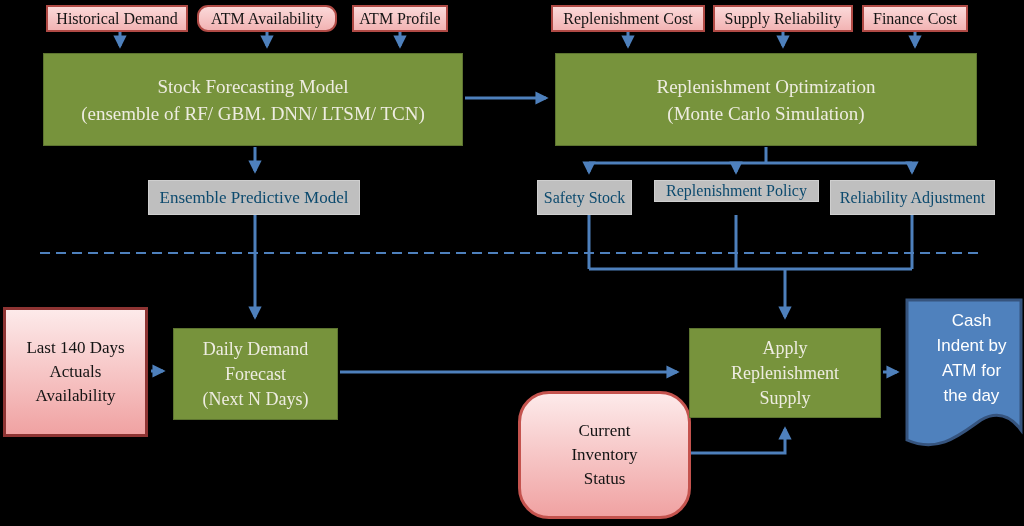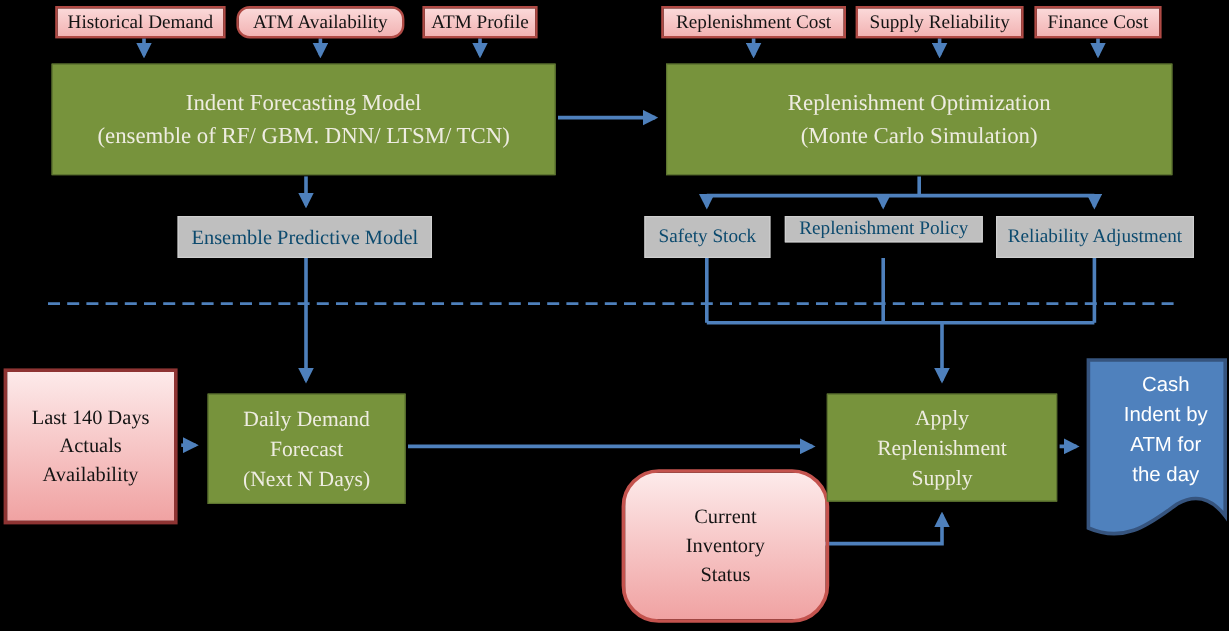--- a/index.html
+++ b/index.html
@@ -86,32 +86,32 @@
     <span>Replenishment Cost</span>
   </div>
   <div class="box pink-sm" style="left:713px;top:5px;width:140px;">
     <span>Supply Reliability</span>
   </div>
   <div class="box pink-sm" style="left:862px;top:5px;width:106px;">
     <span>Finance Cost</span>
   </div>
 
   <div class="box green green-big" style="left:43px;top:53px;width:420px;height:93px;">
-    <div>Indent Forecasting Model</div>
+    <div>Stock Forecasting Model</div>
     <div>(ensemble of RF/ GBM. DNN/ LTSM/ TCN)</div>
   </div>
   <div class="box green green-big" style="left:555px;top:53px;width:422px;height:93px;">
     <div>Replenishment Optimization</div>
     <div>(Monte Carlo Simulation)</div>
   </div>
 
   <div class="box gray" style="left:148px;top:180px;width:212px;height:35px;font-size:17px;">
     <span>Ensemble Predictive Model</span>
   </div>
-  <div class="box gray" style="left:537px;top:180px;width:105px;height:35px;">
+  <div class="box gray" style="left:537px;top:180px;width:95px;height:35px;">
     <span>Safety Stock</span>
   </div>
   <div class="box gray" style="left:654px;top:180px;width:165px;height:22px;">
     <span>Replenishment Policy</span>
   </div>
   <div class="box gray" style="left:830px;top:180px;width:165px;height:35px;">
     <span>Reliability Adjustment</span>
   </div>
 
   <div class="box pink-lg pink-actuals" style="left:3px;top:307px;width:145px;height:130px;">

